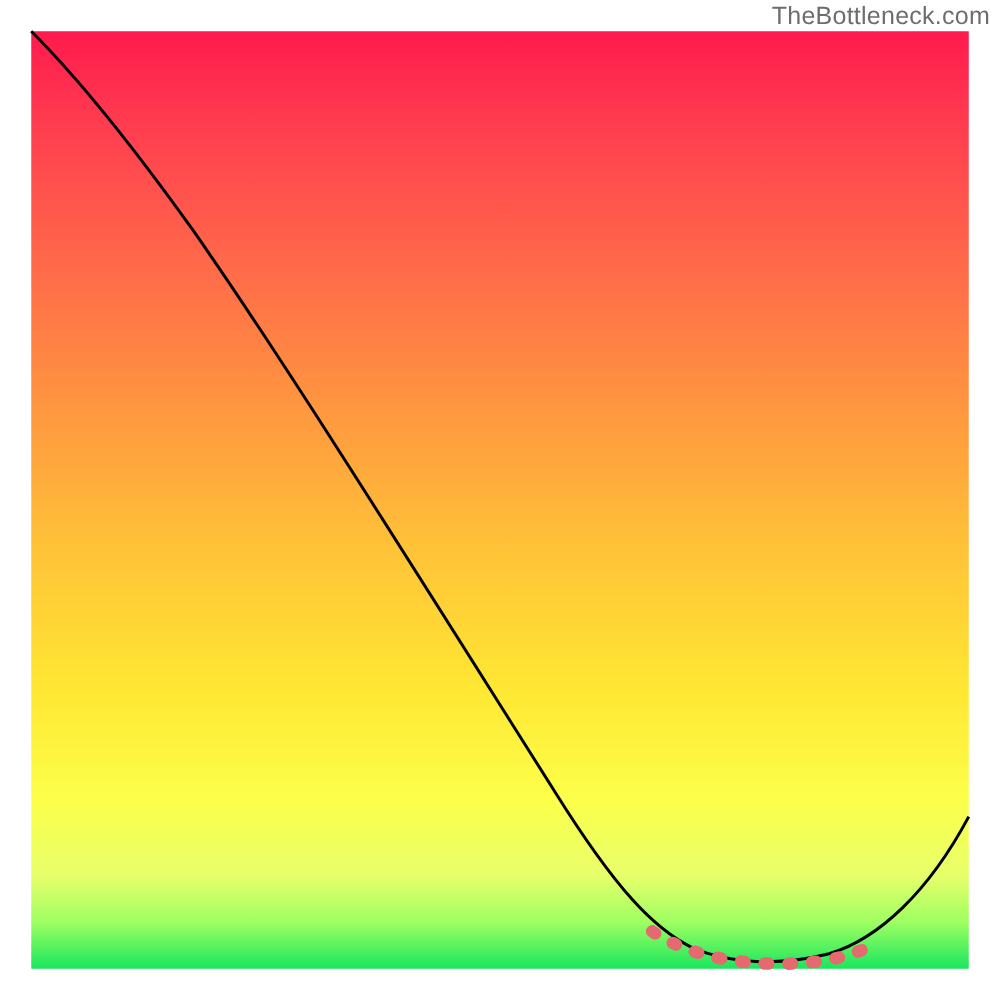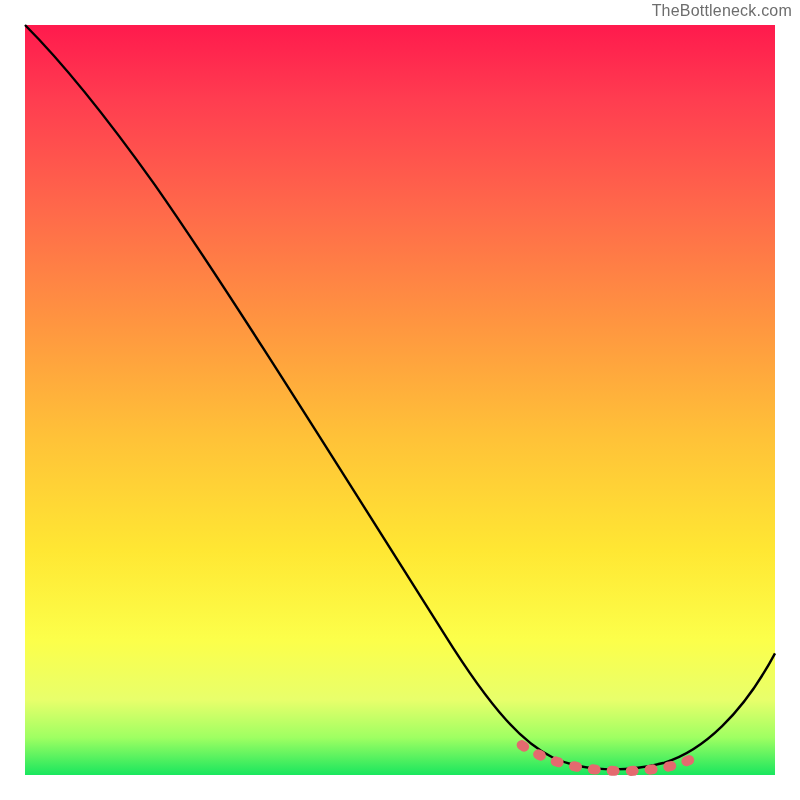--- a/index.html
+++ b/index.html
@@ -14,21 +14,21 @@
   .chart-wrap {
     position: relative;
     width: 800px;
     height: 800px;
   }
   .watermark {
     position: absolute;
     top: 2px;
     right: 8px;
     color: #6d6d6d;
-    font-size: 16px;
+    font-size: 20px;
     font-weight: 500;
     letter-spacing: 0.2px;
   }
   .plot-area {
     position: absolute;
     left: 24px;
     top: 24px;
     width: 752px;
     height: 752px;
     box-sizing: border-box;

